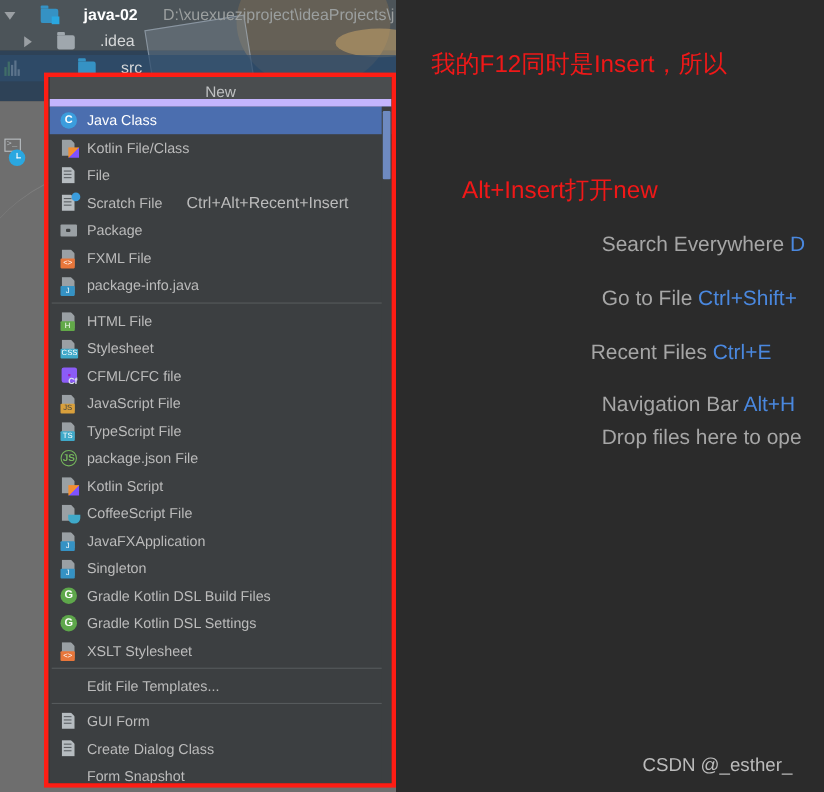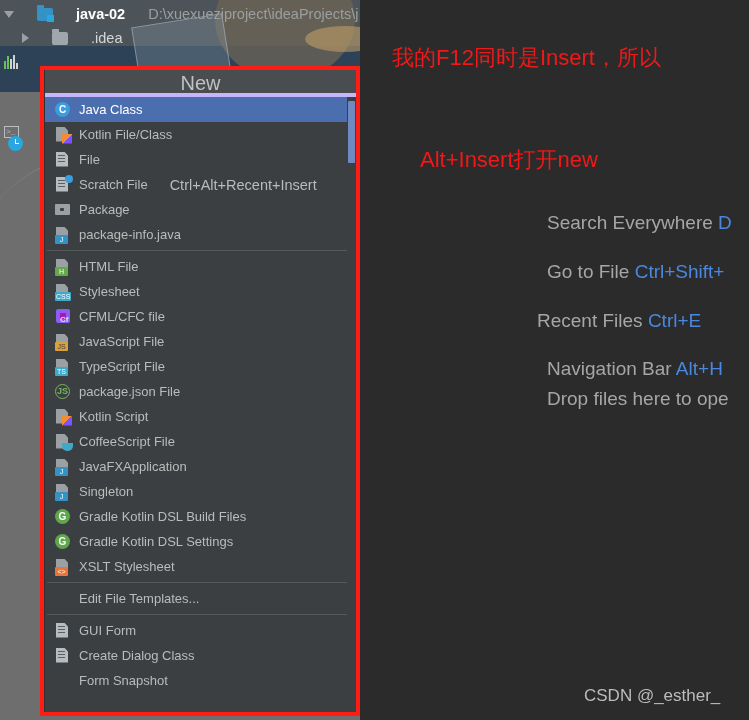--- a/index.html
+++ b/index.html
@@ -121,21 +121,21 @@
   
   .editor {
     position: absolute; left: 360px; top: 0; width: 389px; height: 720px;
     background: #2b2b2b;
   }
   .note-cn {
     position: absolute; color: #f01818; font-size: 22px; line-height: 31px;
     white-space: nowrap;
   }
   .note-1 { left: 32px; top: 42px; }
-  .note-2 { left: 60px; top: 144px; }
+  .note-2 { left: 60px; top: 157px; }
 
   .hint-row {
     position: absolute; font-size: 19px; color: #a6a6a6; white-space: nowrap;
   }
   .hint-row .key { color: #4a88df; }
   .watermark {
     position: absolute; left: 224px; top: 686px;
     font-size: 17px; color: #bcbcbc; white-space: nowrap;
   }
 
@@ -147,22 +147,22 @@
   }
   .popup {
     position: absolute; left: 44px; top: 68px; width: 313px; height: 645px;
     background: #3c3f41; z-index: 30;
     border: 1px solid #2f3133;
     overflow: hidden;
     font-size: 14.5px; color: #bbbbbb;
   }
   .popup-title {
     height: 28px; line-height: 28px; text-align: center;
-    color: #bfc1c2; font-size: 20px;
-    background: #4a4d4f; border-bottom: 4px solid #c4b5fd;
+    color: #bfc1c2; font-size: 14px;
+    background: #4a4d4f; border-bottom: 7px solid #c4b5fd;
   }
   .menu-list { position: relative; }
   .menu-item {
     position: relative; height: 25px; display: flex; align-items: center;
     padding-left: 9px; white-space: nowrap;
   }
   .menu-item.selected { background: #4b6eaf; }
   .menu-item.selected .mi-label { color: #ffffff; }
   .mi-icon {
     width: 18px; height: 18px; margin-right: 7px; flex: 0 0 18px;
@@ -196,21 +196,21 @@
     line-height: 15px; text-align: center;
   }
   .circle-ico.javac { background: #3b9ddd; }
   .circle-ico.gradle { background: #5ea74b; }
   .circle-ico.node {
     background: transparent; border: 1.5px solid #74b55c; color: #74b55c;
     font-size: 9px; line-height: 12px;
   }
   .sq-ico {
     position: absolute; left: 2px; top: 1px; width: 14px; height: 14px;
-    background: #a21caf; border: 4px solid #8b5cf6; border-radius: 2px;
+    background: #a21caf; border: 6px solid #8b5cf6; border-radius: 2px;
     color: #dde3ea; font-size: 8px; font-weight: bold;
     line-height: 13px; text-align: center;
   }
   .pkg-ico {
     position: absolute; left: 1px; top: 3px; width: 15px; height: 11px;
     background: #9aa0a4; border-radius: 1px;
   }
   .pkg-ico::after {
     content: ""; position: absolute; left: 5px; top: 4px;
     width: 4px; height: 3px; background: #3c3f41; border-radius: 1px;
@@ -286,20 +286,25 @@
       <span class="proj-name">java-02</span>
       <span class="proj-path">D:\xuexueziproject\ideaProjects\j</span>
     </div>
 
     <div class="tree-row" style="top:26px;left:22px">
       <span class="tri"></span>
       <span class="folder"></span>
       <span>.idea</span>
     </div>
 
+    <div class="tree-row sel" style="top:50px">
+      <span style="display:inline-block;width:48px"></span>
+      <span class="folder blue"></span>
+      <span>src</span>
+    </div>
   </div>
 
   <div class="editor">
     <div class="note-cn note-1">
       <div>我的F12同时是Insert，所以</div>
     </div>
     <div class="note-cn note-2">Alt+Insert打开new</div>
 
     <div class="hint-row" style="left:187px;top:212px">
       <span>Search Everywhere</span>
@@ -362,20 +367,27 @@
         <span class="mi-shortcut">Ctrl+Alt+Recent+Insert</span>
       </div>
 
       <div class="menu-item">
         <span class="mi-icon">
           <span class="pkg-ico"></span>
         </span>
         <span class="mi-label">Package</span>
       </div>
 
+      <div class="menu-item">
+        <span class="mi-icon">
+          <span class="file-sheet"></span>
+            <span class="tag orange">&lt;&gt;</span>
+        </span>
+        <span class="mi-label">FXML File</span>
+      </div>
 
       <div class="menu-item">
         <span class="mi-icon">
           <span class="file-sheet"></span>
             <span class="tag blue">J</span>
         </span>
         <span class="mi-label">package-info.java</span>
       </div>
 
       <div class="separator"></div>

